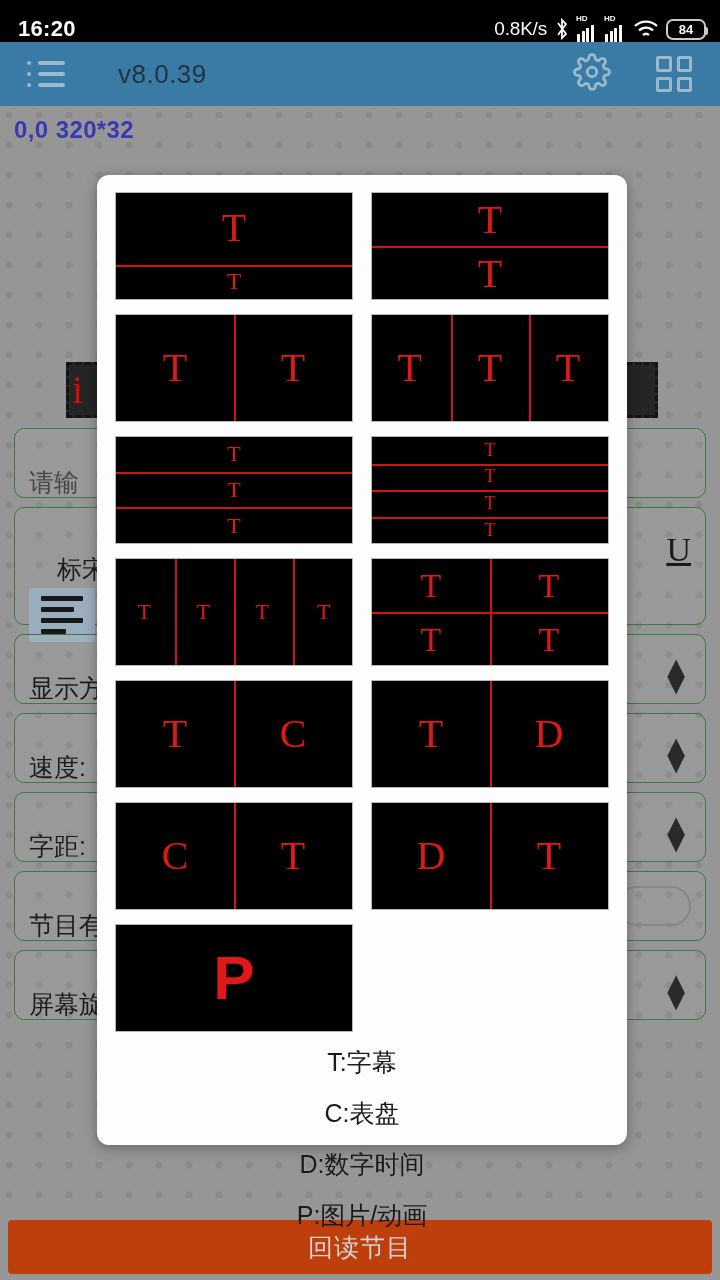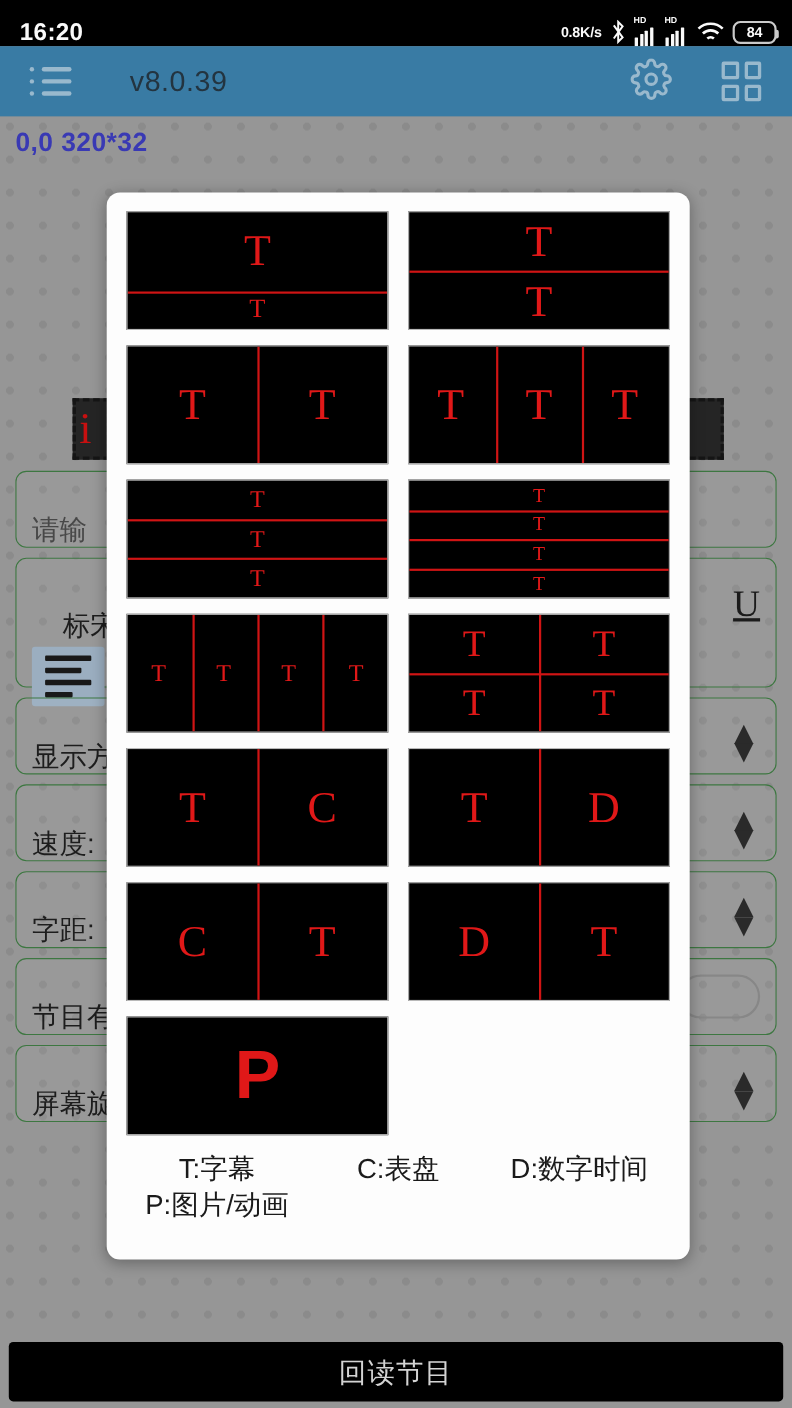--- a/index.html
+++ b/index.html
@@ -12,21 +12,21 @@
   #root { position: relative; width: 720px; height: 1280px; }
 
   
   .statusbar {
     position: absolute; top: 0; left: 0; width: 720px; height: 42px;
     background: #000; color: #fff;
     display: flex; align-items: flex-end; padding: 0 14px 0 18px;
   }
   .sb-clock { font-size: 22px; font-weight: 600; letter-spacing: .3px; }
   .sb-right { margin-left: auto; display: flex; align-items: center; gap: 7px; }
-  .sb-net { font-size: 13px; font-weight: 700; letter-spacing: -.2px; }
+  .sb-net { font-size: 19px; font-weight: 400; letter-spacing: -.2px; }
   .sb-ico { display: inline-flex; align-items: flex-end; }
   .bars { display: flex; align-items: flex-end; gap: 1.5px; height: 17px; position: relative; }
   .bars i { display: block; width: 3px; background: #fff; border-radius: .5px; }
   .bars i:nth-child(1){height:5px} .bars i:nth-child(2){height:8px}
   .bars i:nth-child(3){height:11px} .bars i:nth-child(4){height:14px}
   .bars i:nth-child(5){height:17px}
   .hdtag { position: absolute; top: -10px; left: -1px; font-size: 8px; font-weight: 700; line-height: 1; }
   .sigwrap { position: relative; padding-top: 9px; }
   .batt {
     border: 2px solid #cfcfcf; border-radius: 7px; width: 40px; height: 21px;
@@ -99,21 +99,21 @@
   .bottombar {
     position: absolute; bottom: 0; left: 0; width: 720px; height: 60px;
     display: flex; gap: 8px; padding: 0 8px 6px 8px; align-items: flex-end;
   }
   .bbtn {
     flex: 1; height: 54px; border-radius: 4px;
     display: flex; align-items: center; justify-content: center;
     color: #d8d8d8; font-size: 25px; letter-spacing: 1px;
   }
   .bbtn.purple { background: #6e2b77; }
-  .bbtn.green  { background: #000000; }
+  .bbtn.green  { background: #c2410c; }
   .bbtn.blue   { background: #2b5599; }
 
   
   .scrim { position: absolute; inset: 0; background: rgba(0,0,0,0.02); }
   .dialog {
     position: absolute; left: 97px; top: 175px; width: 530px; height: 970px;
     background: #fdfdfd; border-radius: 12px;
     box-shadow: 0 3px 14px rgba(0,0,0,.32);
     padding: 17px 18px 0 18px;
   }
@@ -122,21 +122,21 @@
     position: relative; height: 108px; background: #000;
     border: 1.5px solid #b8b8b8; overflow: hidden;
   }
   .cell .txt {
     position: absolute; color: #e01818; font-family: "Liberation Serif", serif;
     transform: translate(-50%,-50%); line-height: 1; white-space: nowrap;
   }
   .cell .hl, .cell .vl { position: absolute; background: #d01414; }
   .cell .hl { left: 0; width: 100%; height: 2px; }
   .cell .vl { top: 0; height: 100%; width: 2px; }
-  .legend { margin-top: 14px; display: grid; grid-template-columns: 1fr 1fr 1fr; }
+  .legend { margin-top: 14px; display: grid; grid-template-columns: 1fr; row-gap: 18px; }
   .legend div { text-align: center; font-size: 25px; color: #1a1a1a; }
 </style>
 </head>
 <body>
 
 <div id="root">
 
   <div class="statusbar">
     <div class="sb-clock">16:20</div>
     <div class="sb-right">

